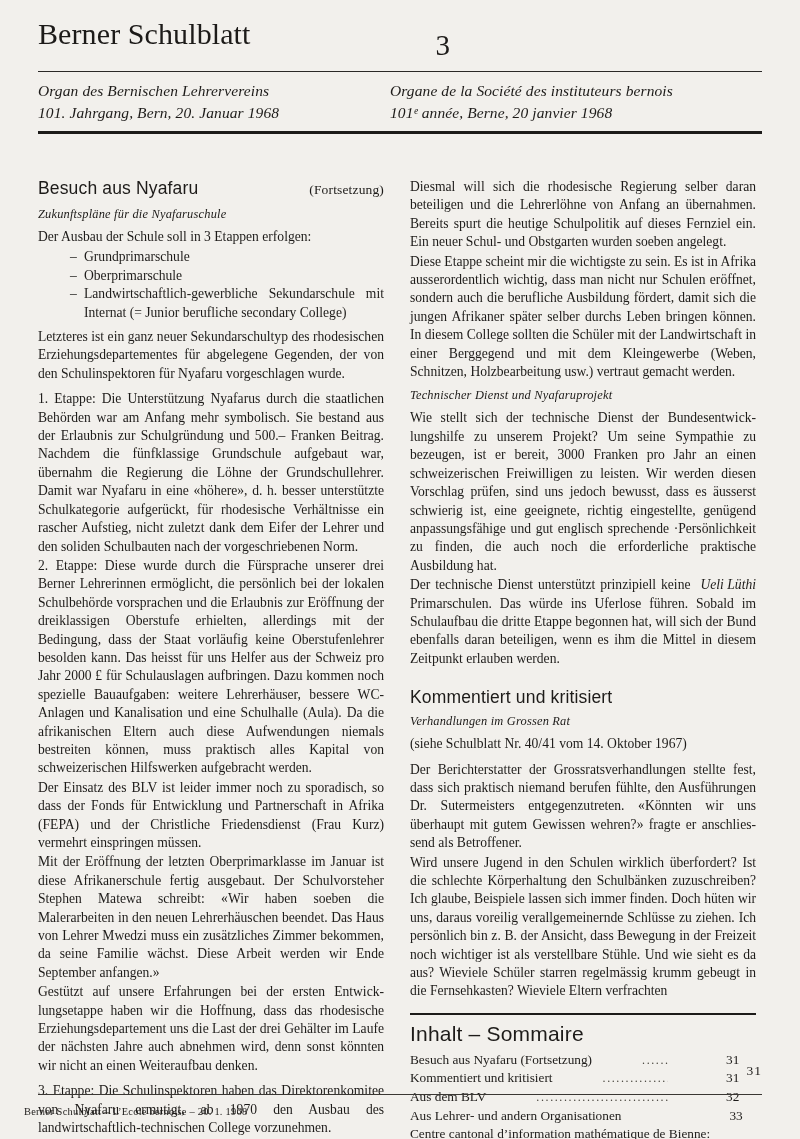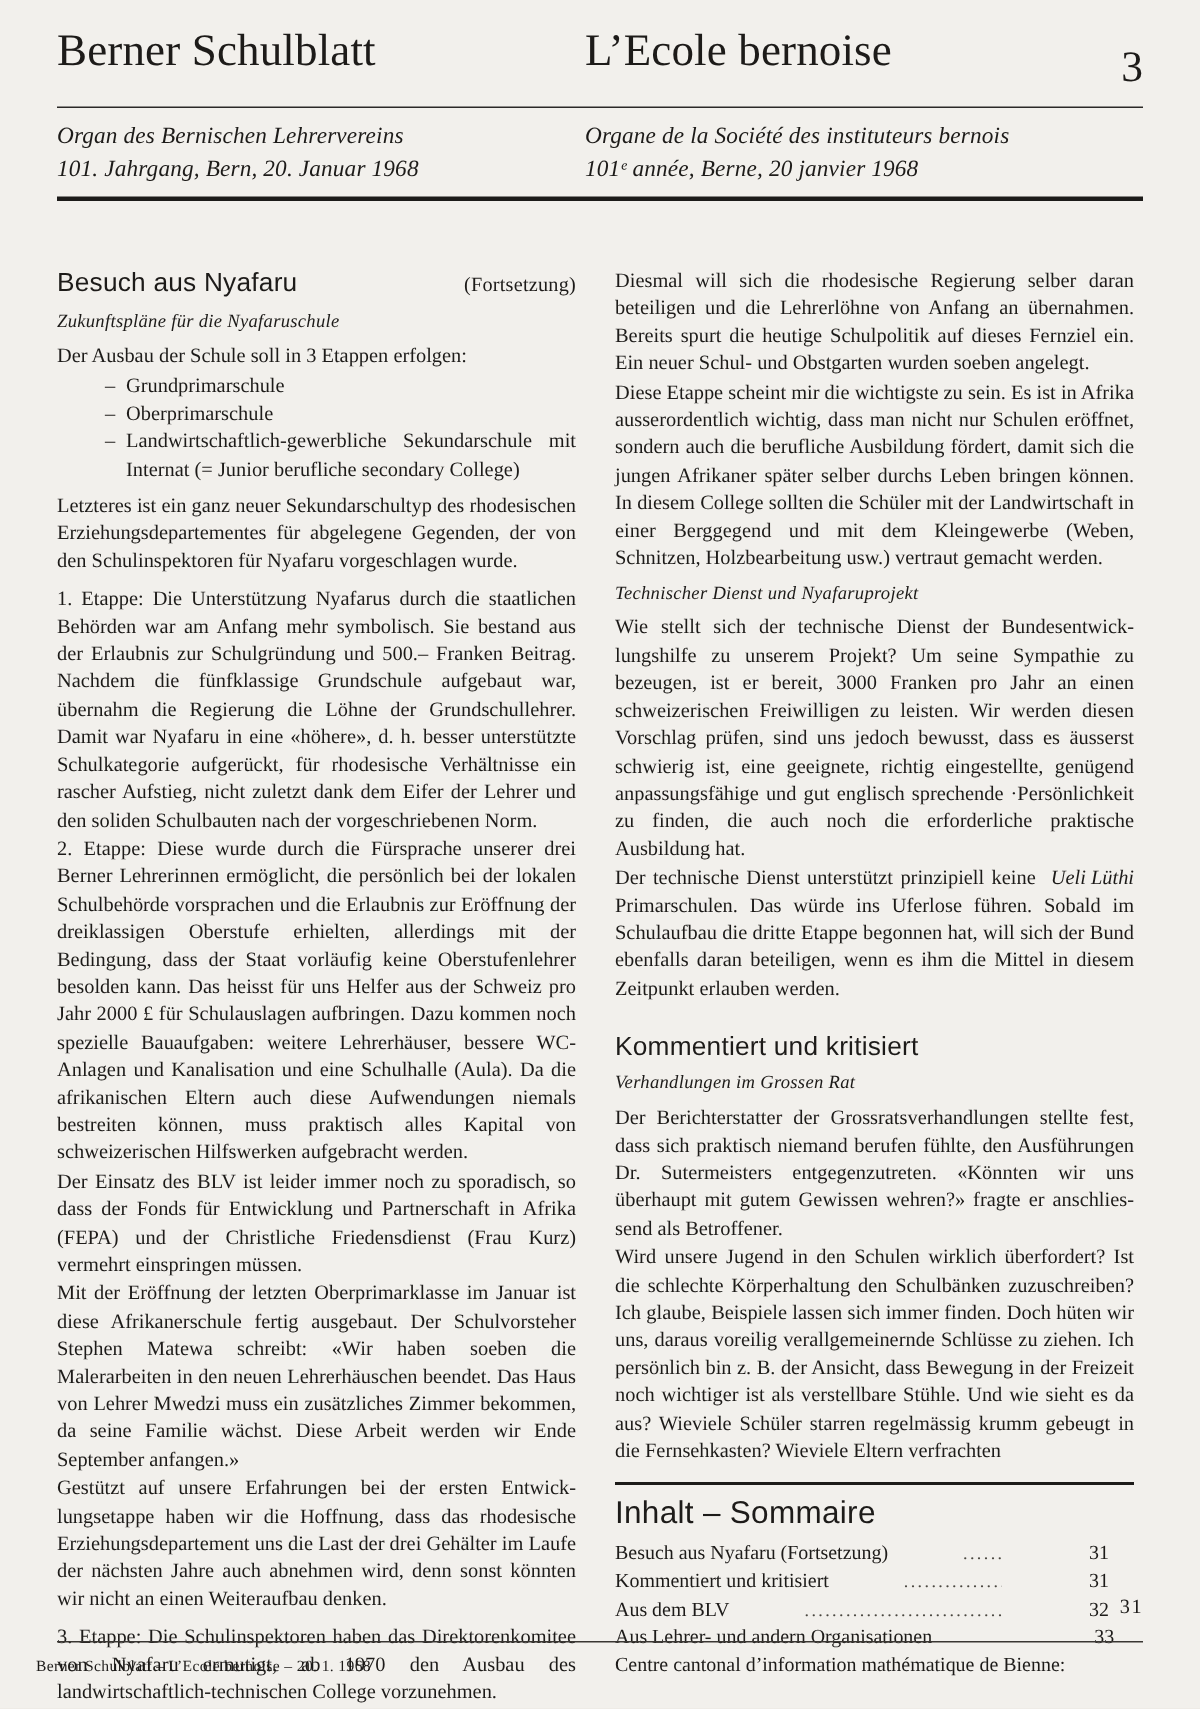--- a/index.html
+++ b/index.html
@@ -230,21 +230,20 @@
   }
 </style>
 </head>
 <body>
 
 <div class="page">
 
   <div class="masthead">
     <div class="masthead-row">
       <div class="mast-title-de">Berner Schulblatt</div>
-      <div class="mast-title-fr">L’Ecole bernoise</div>
       <div class="mast-pageno">3</div>
     </div>
   </div>
 
   <div class="rule-thin" style="top:71px;"></div>
 
   <div class="subhead">
     <div class="subhead-de">
       <div class="subhead-line">Organ des Bernischen Lehrervereins</div>
       <div class="subhead-line">101. Jahrgang, Bern, 20. Januar 1968</div>
@@ -303,20 +302,21 @@
       <p class="body">Wie stellt sich der technische Dienst der Bundesentwick­lungshilfe zu unserem Projekt? Um seine Sympathie zu bezeugen, ist er bereit, 3000 Franken pro Jahr an einen schweizerischen Freiwilligen zu leisten. Wir werden die­sen Vorschlag prüfen, sind uns jedoch bewusst, dass es äusserst schwierig ist, eine geeignete, richtig eingestellte, genügend anpassungsfähige und gut englisch sprechende ·Persönlichkeit zu finden, die auch noch die erforderliche praktische Ausbildung hat.</p>
 
       <p class="body"><span class="sig">Ueli Lüthi</span><span>Der technische Dienst unterstützt prinzipiell keine Pri­marschulen. Das würde ins Uferlose führen. Sobald im Schulaufbau die dritte Etappe begonnen hat, will sich der Bund ebenfalls daran beteiligen, wenn es ihm die Mit­tel in diesem Zeitpunkt erlauben werden.</span></p>
 
       <div class="sec-gap-big"></div>
 
       <div class="sec-title-plain">Kommentiert und kritisiert</div>
 
       <div class="subtitle-it">Verhandlungen im Grossen Rat</div>
 
+      <p class="body">(siehe Schulblatt Nr. 40/41 vom 14. Oktober 1967)</p>
 
       <p class="body gap">Der Berichterstatter der Grossratsverhandlungen stellte fest, dass sich praktisch niemand berufen fühlte, den Ausführun­gen Dr. Sutermeisters entgegenzutreten. «Könnten wir uns überhaupt mit gutem Gewissen wehren?» fragte er anschlies­send als Betroffener.</p>
 
       <p class="body">Wird unsere Jugend in den Schulen wirklich überfordert? Ist die schlechte Körperhaltung den Schulbänken zuzuschreiben? Ich glaube, Beispiele lassen sich immer finden. Doch hüten wir uns, daraus voreilig verallgemeinernde Schlüsse zu ziehen. Ich persönlich bin z. B. der Ansicht, dass Bewegung in der Freizeit noch wichtiger ist als verstellbare Stühle. Und wie sieht es da aus? Wieviele Schüler starren regelmässig krumm gebeugt in die Fernsehkasten? Wieviele Eltern verfrachten</p>
 
       <div class="toc-wrap">
         <div class="toc-rule"></div>
         <div class="toc-head">Inhalt – Sommaire</div>
 
         <div class="toc-row">

